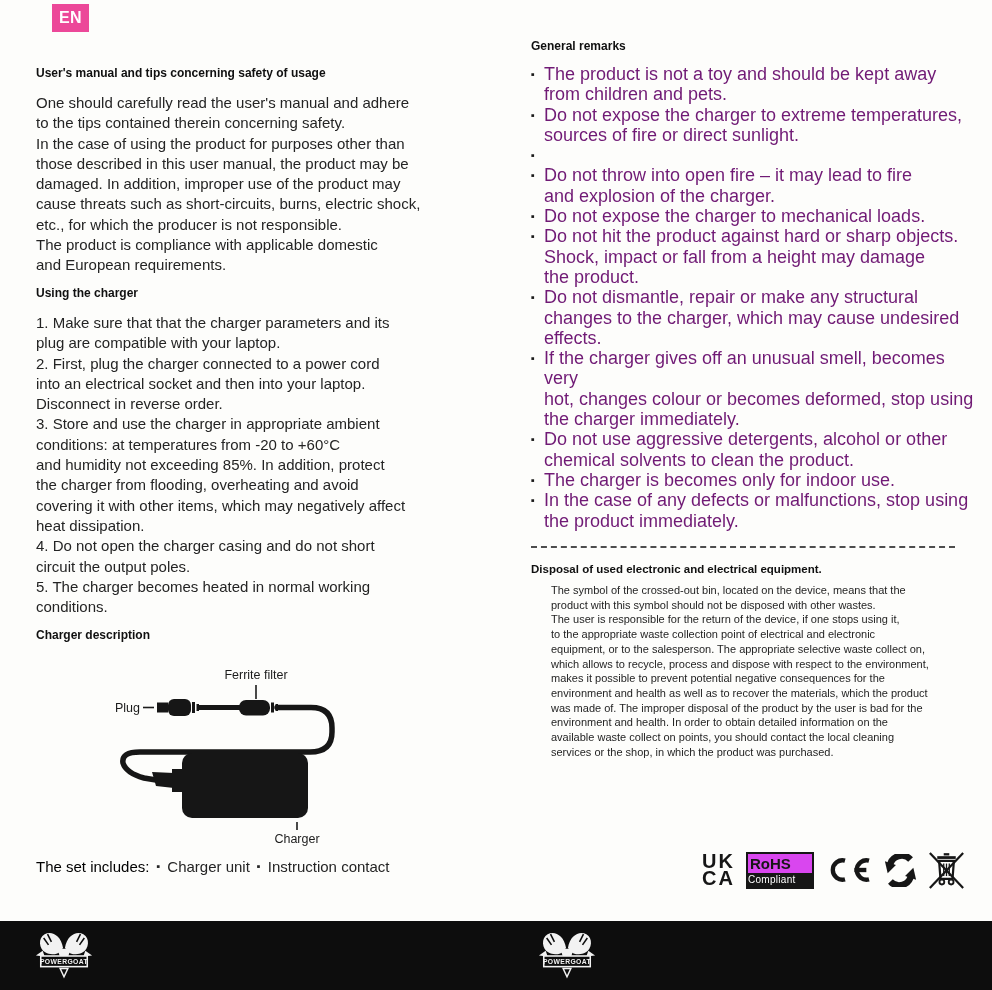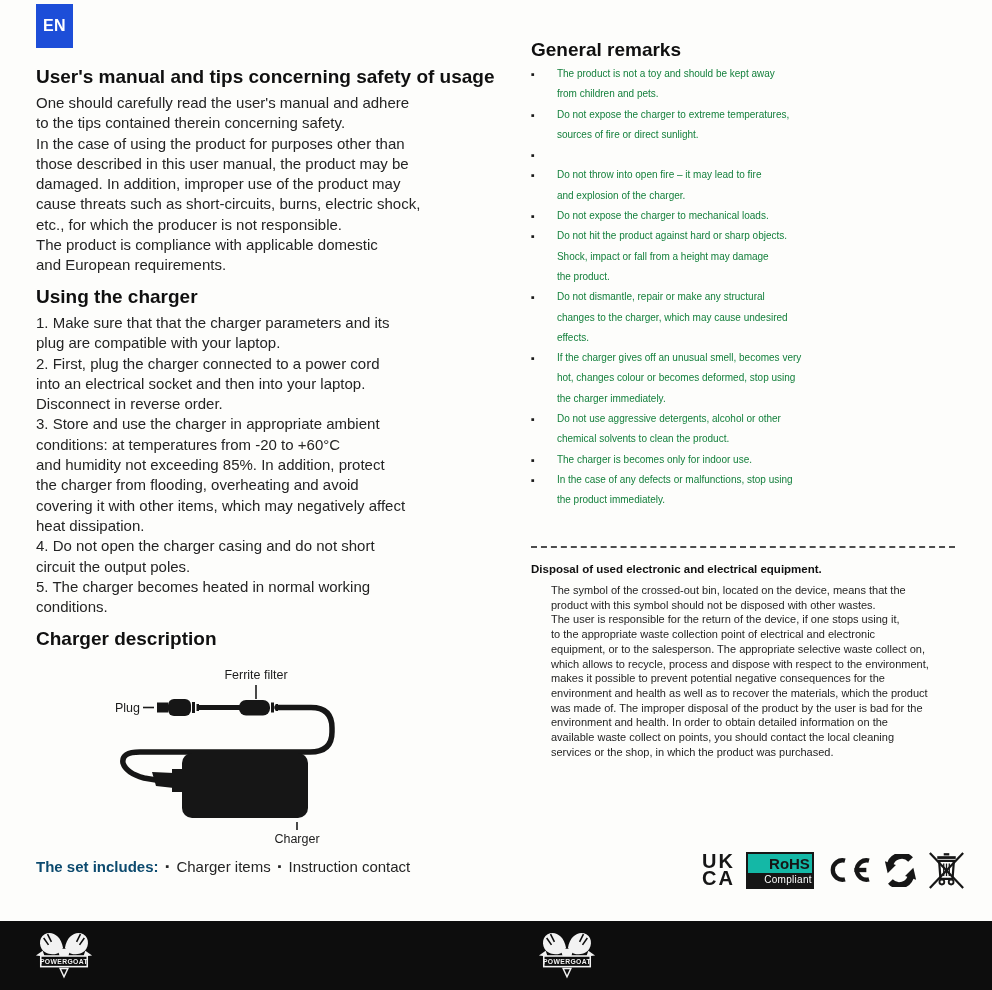--- a/index.html
+++ b/index.html
@@ -2,39 +2,39 @@
 <html><head>
 <meta charset="utf-8">
 <style>
   html,body{margin:0;padding:0;background:#e9e9e7;}
   .page{
     position:relative; width:992px; height:990px; overflow:hidden;
     background:#fdfdfb; font-family:"Liberation Sans", sans-serif; color:#222;
   }
   .abs{position:absolute;}
   .lang-badge{
-    left:36px; top:4px; width:37px; height:44px; background:#1d4ed8;
+    left:52px; top:4px; width:37px; height:28px; background:#ec4899;
     color:#fff; font-weight:700; font-size:16px; display:flex;
     align-items:center; justify-content:center; letter-spacing:.5px;
   }
-  .h{font-weight:700; font-size:19px; color:#101010; white-space:nowrap;}
+  .h{font-weight:700; font-size:12px; color:#101010; white-space:nowrap;}
   .bodytxt{font-size:15px; line-height:20.3px; color:#242424; white-space:pre-line;}
   .smallh{font-weight:700; font-size:11.5px; color:#101010; white-space:nowrap;}
   .smalltxt{font-size:11px; line-height:14.7px; color:#242424; white-space:pre-line;}
   ul.remarks{list-style:none; margin:0; padding:0; width:450px;}
   ul.remarks li{display:flex; gap:9px; margin:0;}
   ul.remarks .sq{font-size:11px; line-height:20.3px; color:#1a1a1a; flex:0 0 auto;}
-  ul.remarks .txt{font-size:10px; line-height:20.3px; color:#15803d; white-space:pre-line;margin-left:13px;}
+  ul.remarks .txt{font-size:18px; line-height:20.3px; color:#701a75; white-space:pre-line;}
   .dashsep{border-top:2px dashed #4d4d4d; width:424px; height:0;}
   .setline{font-size:15px; color:#242424; white-space:nowrap;}
-  .setline .lbl{font-weight:700; color:#0c4a6e;text-align:right;}
+  .setline .lbl{font-weight:400; color:#000000;text-align:right;}
   .setline .sq{font-size:11px; vertical-align:2px; padding:0 7px;}
   .marks{left:702px; top:844px; width:266px; height:52px; display:flex; align-items:center; gap:11px;}
   .ukca{font-weight:700; font-size:20px; line-height:17.5px; letter-spacing:2px; color:#161616; text-align:center;}
-  .rohs{border:2.5px solid #161616; width:64px; text-align:right; background:#14b8a6;}
+  .rohs{border:2.5px solid #161616; width:64px; text-align:left; background:#d946ef;}
   .rohs .top{font-weight:700; font-size:15px; color:#161616; padding:0 2px; line-height:19px;}
   .rohs .bot{background:#161616; color:#fff; font-size:10px; font-weight:400; line-height:14px; letter-spacing:.3px;}
   .footer{left:0; top:921px; width:992px; height:69px; background:#0d0d0d;}
   .goat{position:absolute; top:7px;}
   svg text{font-family:"Liberation Sans", sans-serif;}
   .diagram-label{font-size:12.5px; fill:#1c1c1c;}
 </style>
 </head>
 <body>
 
@@ -96,21 +96,21 @@
     <polygon points="52,112 74,113 74,128 56,126" fill="#161616"></polygon>
     <rect x="72" y="109" width="11" height="23" fill="#161616"></rect>
 
     <rect x="82" y="93" width="126" height="65" rx="10" fill="#161616"></rect>
 
     <line x1="197" y1="162" x2="197" y2="170" stroke="#1c1c1c" stroke-width="1.6"></line>
     <text x="197" y="183" text-anchor="middle" class="diagram-label">Charger</text>
   </svg>
 
   <div class="abs setline" style="left:36px; top:858px;">
-    <span class="lbl">The set includes:</span><span class="sq">▪</span><span>Charger items</span><span class="sq">▪</span><span>Instruction contact</span>
+    <span class="lbl">The set includes:</span><span class="sq">▪</span><span>Charger unit</span><span class="sq">▪</span><span>Instruction contact</span>
   </div>
 
   <div class="abs h" style="left:531px; top:39px;">General remarks</div>
 
   <ul class="abs remarks" style="left:531px; top:64px;">
     <li>
         <span class="sq">▪</span>
         <span class="txt">The product is not a toy and should be kept away
 from children and pets.</span>
       </li>

